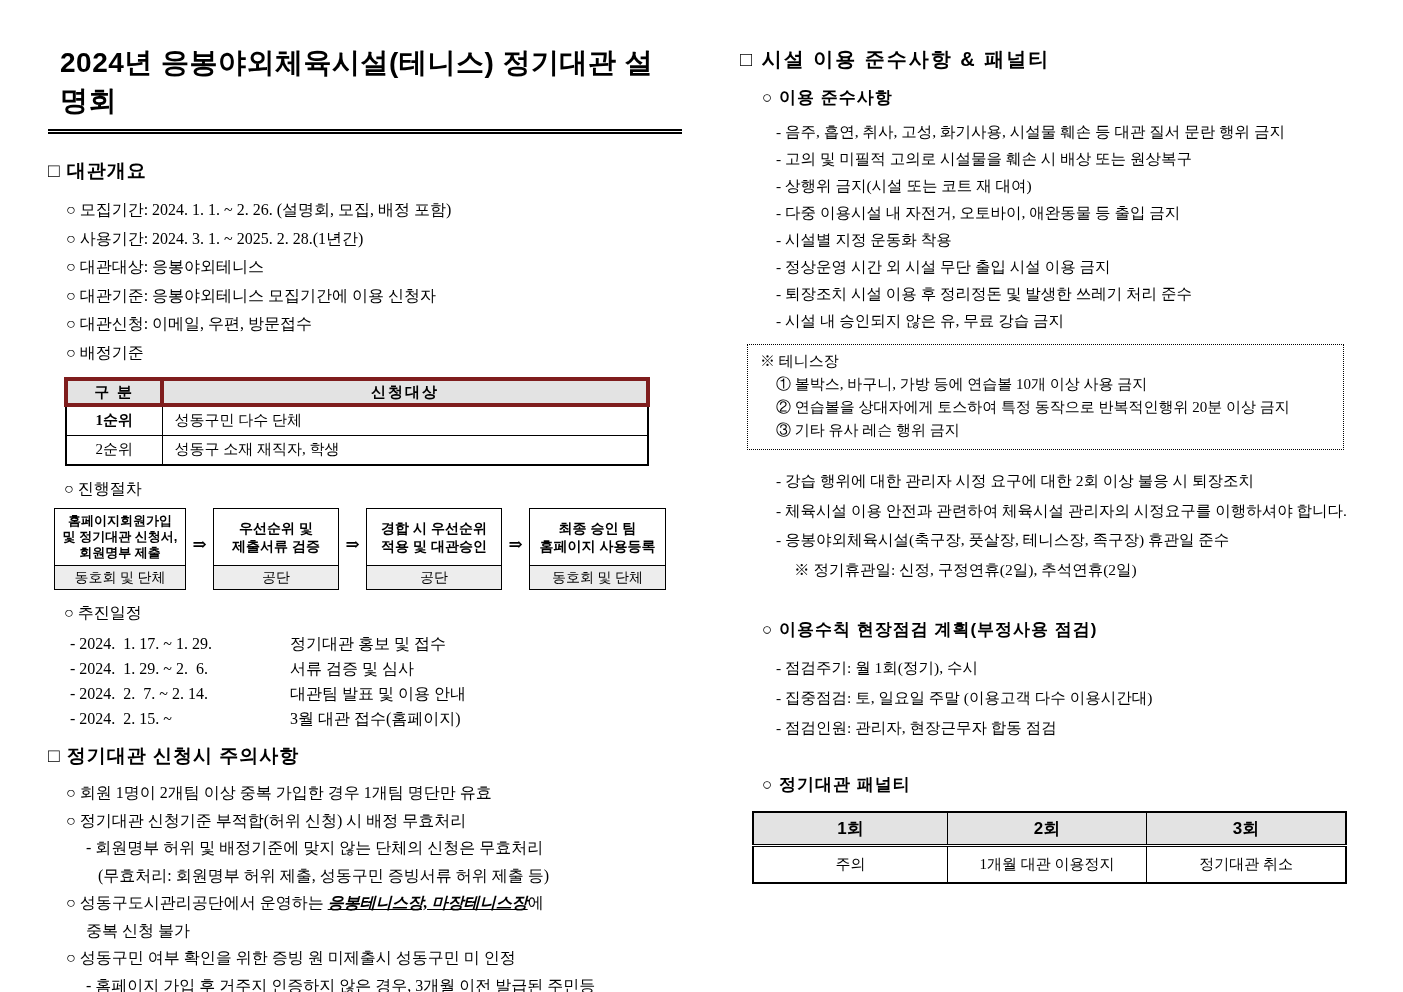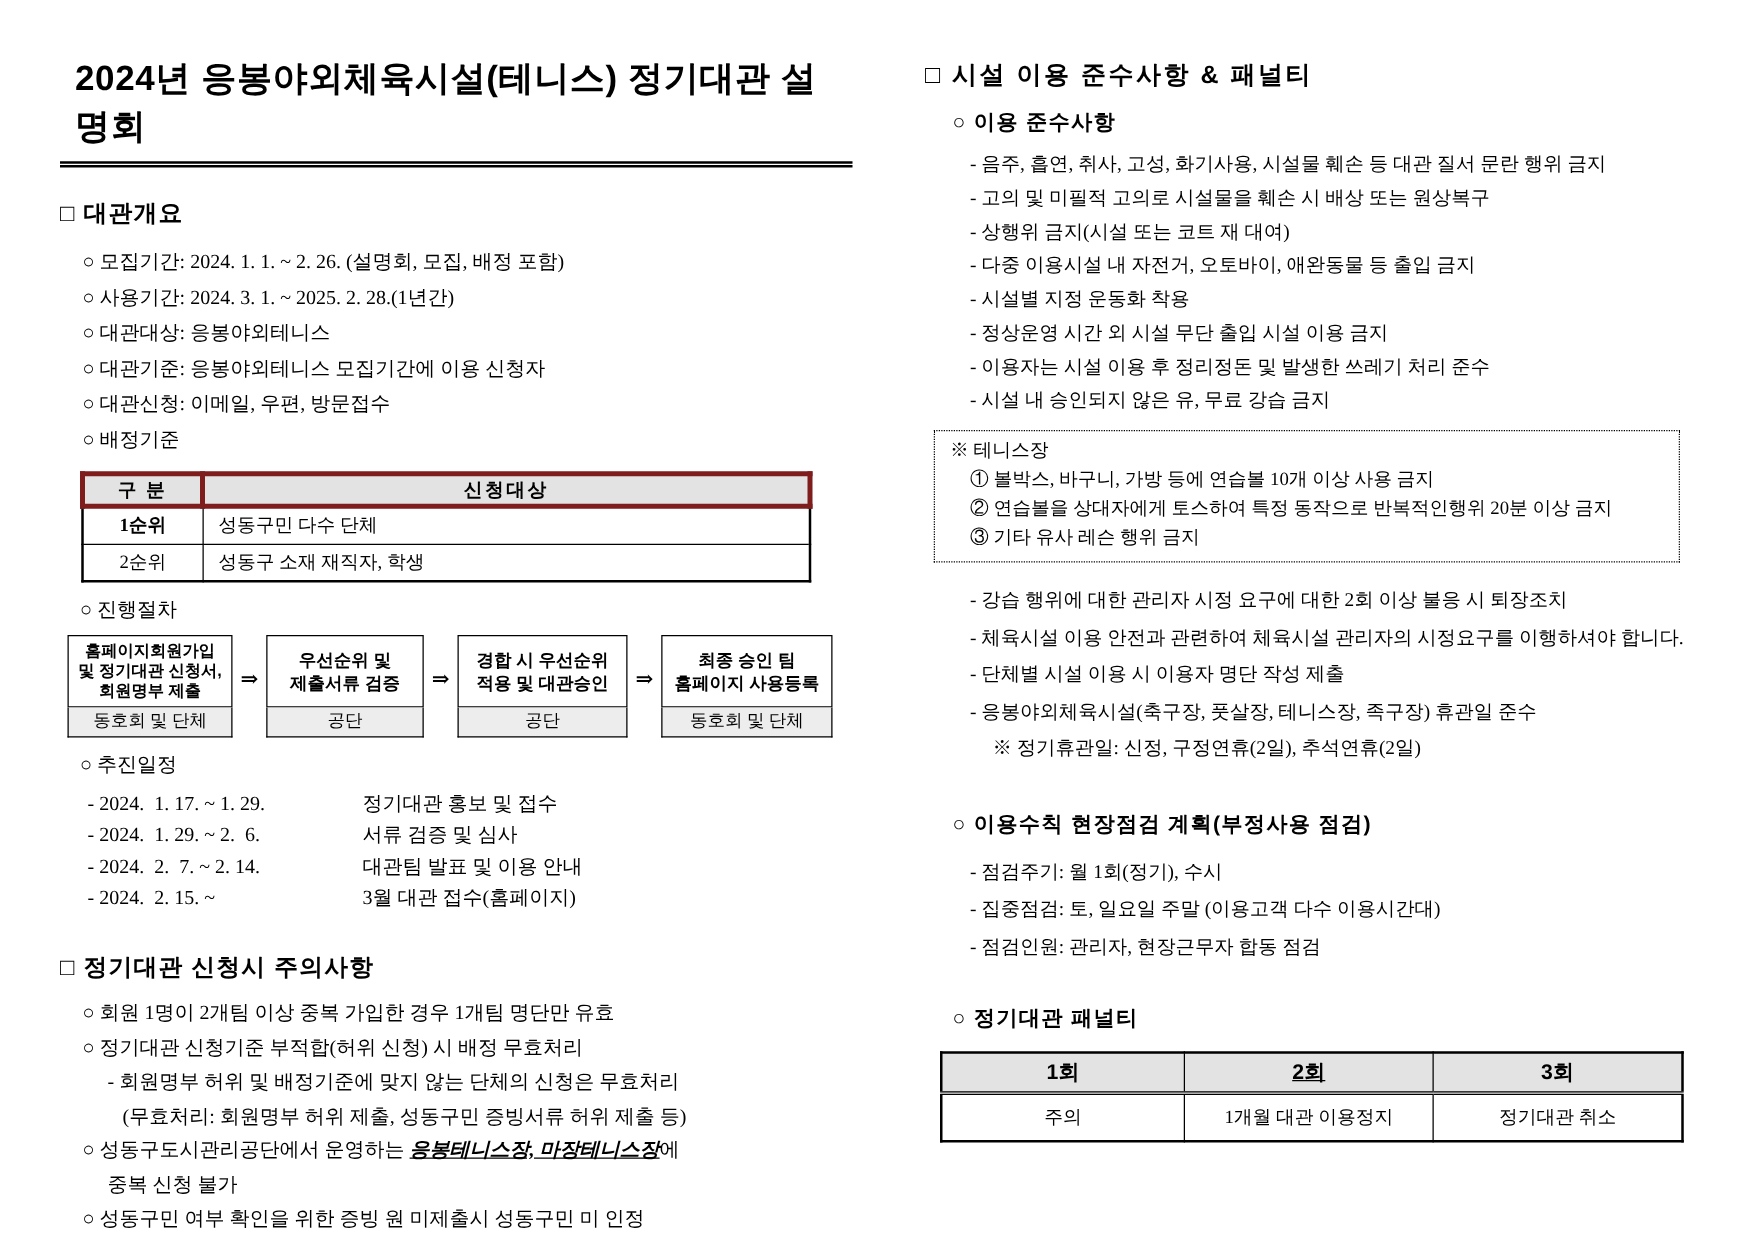--- a/index.html
+++ b/index.html
@@ -55,21 +55,21 @@
     text-align:center;font-size:14px;height:24px;line-height:23px;
   }
   .w1{width:132px;} .w2{width:126px;} .w3{width:136px;} .w4{width:137px;}
   .fstep.s1 .fmain{font-size:13px;line-height:16px;}
   .farrow{width:27px;text-align:center;font-size:17px;font-weight:bold;padding-top:26px;}
 
   .sched{margin:8px 0 0 22px;font-size:16px;}
   .sched .line{line-height:25px;}
   .sdate{display:inline-block;width:220px;white-space:pre-wrap;}
 
-  .sec-h1.caution{margin-top:30px;}
+  .sec-h1.caution{margin-top:12px;}
   .clist{margin:10px 0 0 0;font-size:16px;}
   .clist .line{line-height:27.5px;white-space:pre-wrap;}
   .l1{padding-left:18px;}
   .l2{padding-left:38px;}
   .l3{padding-left:50px;}
   .em-u{font-weight:bold;font-style:italic;text-decoration:underline;}
 
   .sec-main{
     font-family:"Liberation Sans","DejaVu Sans",sans-serif;
     font-weight:bold;font-size:20px;letter-spacing:2px;
@@ -100,21 +100,21 @@
 
   .pen-h{margin-top:30px;}
   .pentable{margin:15px 0 0 12px;width:595px;border:2px solid #000;}
   .pentable th{
     border:1px solid #000;border-bottom:3px double #000;
     background:var(--table-header-bg);
     font-family:"Liberation Sans","DejaVu Sans",sans-serif;
     font-weight:bold;font-size:17px;height:33px;
   }
   .pentable td{border:1px solid #000;text-align:center;font-size:15px;height:38px;}
-  .pentable .c1{width:195px;} .pentable .c2{width:200px;text-decoration:underline;} .pentable .c3{width:200px;}
+  .pentable .c1{width:195px;} .pentable .c2{width:200px;} .pentable .c3{width:200px;}
 </style>
 </head>
 <body>
 
 <div class="col-left">
   <div class="doc-title">2024년 응봉야외체육시설(테니스) 정기대관 설명회</div>
 
   <div class="sec-h1">□ 대관개요</div>
   <div class="olist">
     <div class="line">○ 모집기간: 2024. 1. 1. ~ 2. 26. (설명회, 모집, 배정 포함)</div>
@@ -198,35 +198,34 @@
   <div class="sec-main">□ 시설 이용 준수사항 &amp; 패널티</div>
 
   <div class="r-sub">○ 이용 준수사항</div>
   <div class="rlist">
     <div class="line">- 음주, 흡연, 취사, 고성, 화기사용, 시설물 훼손 등 대관 질서 문란 행위 금지</div>
     <div class="line">- 고의 및 미필적 고의로 시설물을 훼손 시 배상 또는 원상복구</div>
     <div class="line">- 상행위 금지(시설 또는 코트 재 대여)</div>
     <div class="line">- 다중 이용시설 내 자전거, 오토바이, 애완동물 등 출입 금지</div>
     <div class="line">- 시설별 지정 운동화 착용</div>
     <div class="line">- 정상운영 시간 외 시설 무단 출입 시설 이용 금지</div>
-    <div class="line">- 이용자는 시설 이용 후 정리정돈 및 발생한 쓰레기 처리 준수</div>
+    <div class="line">- 퇴장조치 시설 이용 후 정리정돈 및 발생한 쓰레기 처리 준수</div>
     <div class="line">- 시설 내 승인되지 않은 유, 무료 강습 금지</div>
   </div>
 
   <div class="dotted-box">
     <div class="btitle">※ 테니스장</div>
     <div class="bline">① 볼박스, 바구니, 가방 등에 연습볼 10개 이상 사용 금지</div>
     <div class="bline">② 연습볼을 상대자에게 토스하여 특정 동작으로 반복적인행위 20분 이상 금지</div>
     <div class="bline">③ 기타 유사 레슨 행위 금지</div>
   </div>
 
   <div class="rlist2">
     <div class="line">- 강습 행위에 대한 관리자 시정 요구에 대한 2회 이상 불응 시 퇴장조치</div>
     <div class="line">- 체육시설 이용 안전과 관련하여 체육시설 관리자의 시정요구를 이행하셔야 합니다.</div>
-    <div class="line">- 단체별 시설 이용 시 이용자 명단 작성 제출</div>
     <div class="line">- 응봉야외체육시설(축구장, 풋살장, 테니스장, 족구장) 휴관일 준수</div>
     <div class="line note-line">※ 정기휴관일: 신정, 구정연휴(2일), 추석연휴(2일)</div>
   </div>
 
   <div class="r-sub insp-h">○ 이용수칙 현장점검 계획(부정사용 점검)</div>
   <div class="rlist3">
     <div class="line">- 점검주기: 월 1회(정기), 수시</div>
     <div class="line">- 집중점검: 토, 일요일 주말 (이용고객 다수 이용시간대)</div>
     <div class="line">- 점검인원: 관리자, 현장근무자 합동 점검</div>
   </div>

